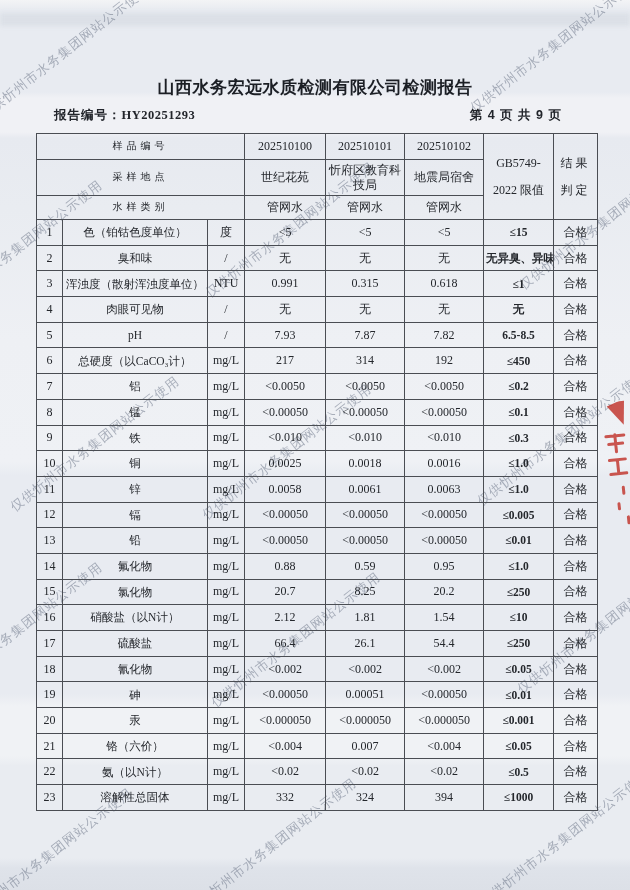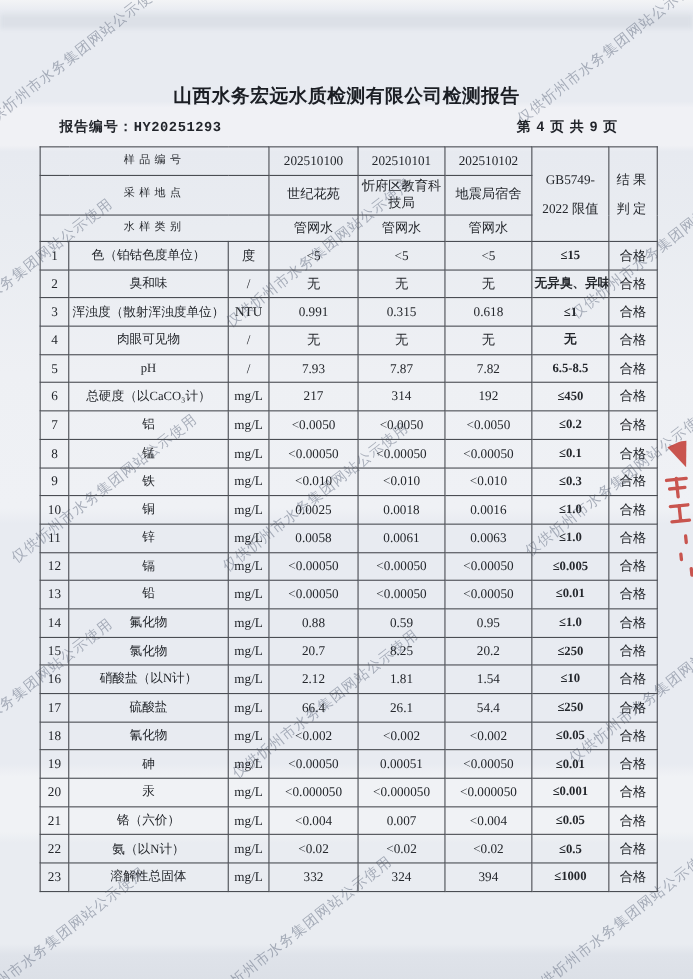--- a/index.html
+++ b/index.html
@@ -31,34 +31,34 @@
     transform:translate(-50%,-50%) rotate(-38deg);
   }
   
   .title{
     position:absolute;top:76px;left:0;width:630px;text-align:center;
     font-family:"Liberation Sans","DejaVu Sans",sans-serif;
     font-weight:700;font-size:17px;letter-spacing:.5px;color:#1b1e24;
   }
   .meta-line{position:absolute;top:107px;left:0;width:630px;font-size:12.5px;color:#22252b;}
   .report-no{position:absolute;left:54px;top:0;font-family:"Liberation Sans","DejaVu Sans",sans-serif;font-weight:600;letter-spacing:1px;}
-  .report-no .num{font-family:Liberation Mono, monospace;font-weight:600;letter-spacing:.5px;}
+  .report-no .num{font-family:Liberation Serif, serif;font-weight:600;letter-spacing:.5px;}
   .page-info{position:absolute;right:68px;top:0;font-family:Liberation Sans, sans-serif;font-weight:600;letter-spacing:1px;}
   
   table.report{
     position:absolute;left:36px;top:133px;
     width:561px;border-collapse:collapse;table-layout:fixed;
     border:1.5px solid #3d4046;
     font-size:12px;color:#24272c;
   }
   table.report td{
     border:1px solid #4a4d53;text-align:center;vertical-align:middle;
     padding:0 2px;overflow:hidden;background:transparent;line-height:1.25;
   }
-  tr.h1{height:26px;} tr.h2{height:36px;font-family:Liberation Mono, monospace;} tr.h3{height:24px;}
+  tr.h1{height:26px;} tr.h2{height:36px;} tr.h3{height:24px;}
   td.h-label{letter-spacing:4px;font-size:10px;}
   td.h-val{font-size:12px;margin-top:12px;}
   td.h-limit div,td.h-result div{
     display:flex;flex-direction:column;justify-content:center;gap:12px;height:100%;
   }
   td.h-result{letter-spacing:3px;font-size:12px;}
   tr.body-row{height:25.7px;}
   td.c-name{text-align:left;padding-left:6px;white-space:nowrap;font-size:11.5px;}
   td.c-no{font-size:12px;}
   td.c-limit{white-space:nowrap;font-size:11.5px;font-weight:bold;}

